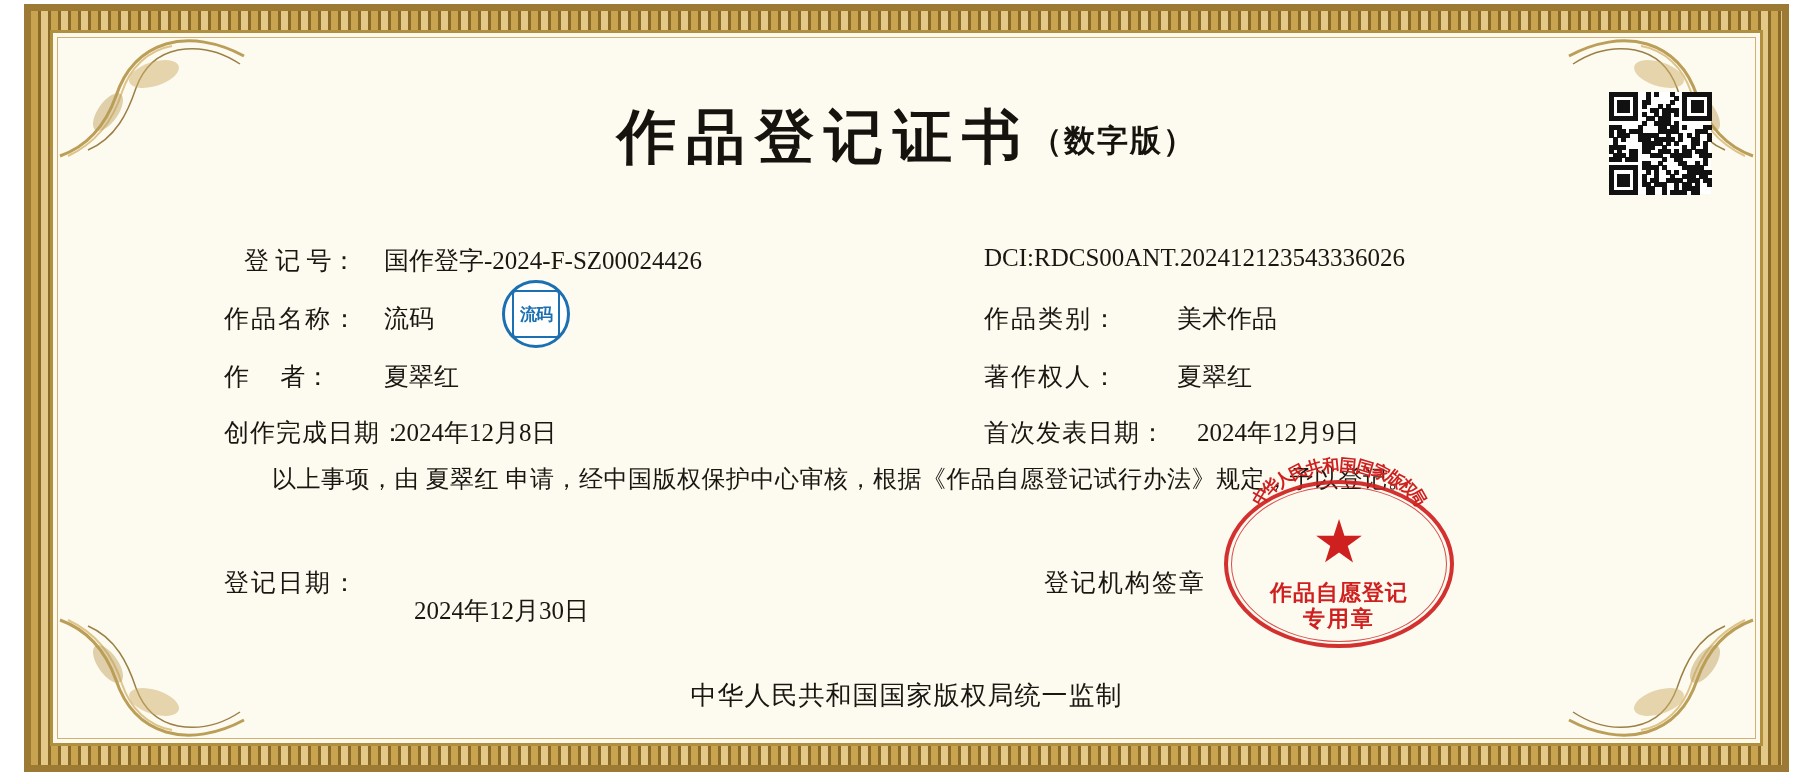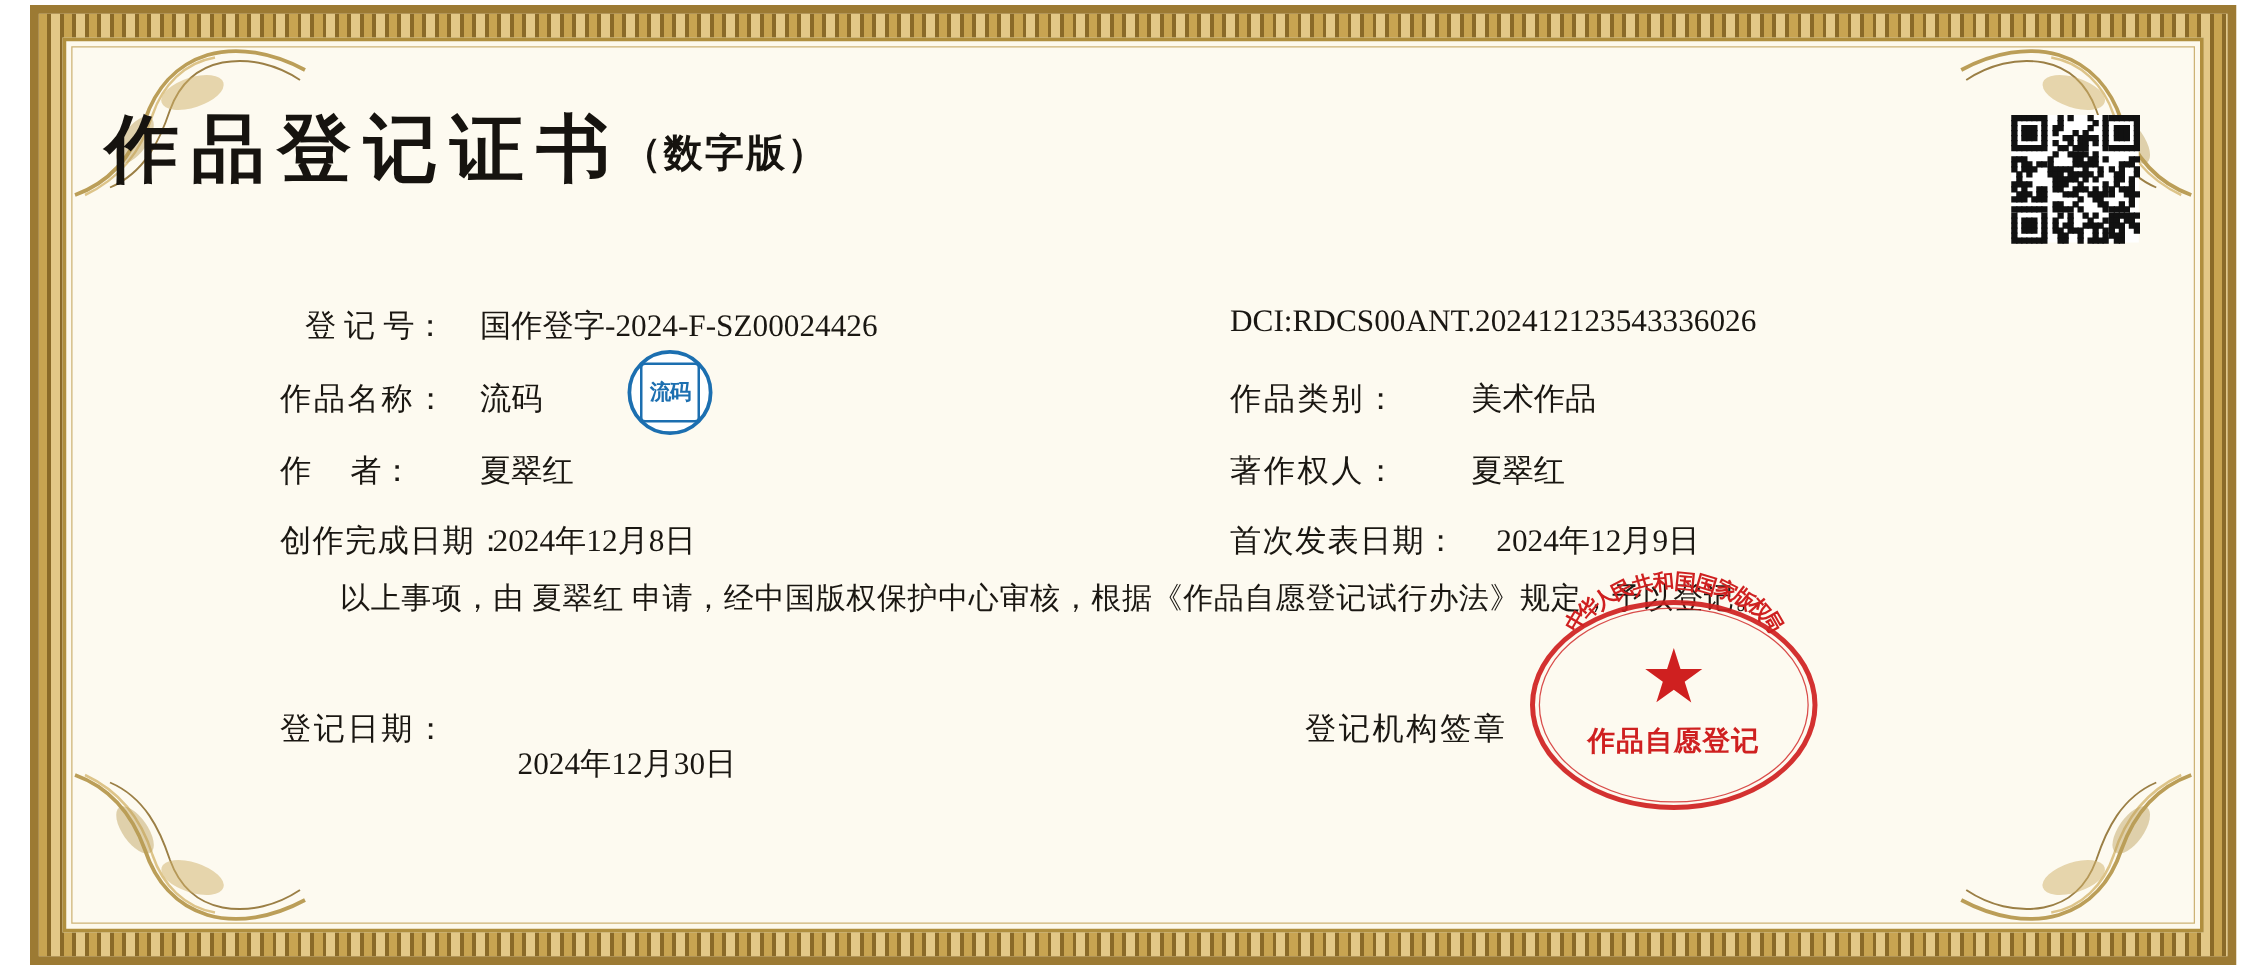--- a/index.html
+++ b/index.html
@@ -77,21 +77,22 @@
 
   
   #content {
     position: absolute;
     left: 60px; top: 44px; right: 60px; bottom: 44px;
   }
 
   
   #title-row {
     position: absolute;
-    left: 0; right: 0; top: 32px;
+    left: 0; right: 0; top: 50px;
+    text-align: center;
   }
   #cert-title {
     display: inline-block;
     font-size: 59px;
     letter-spacing: 10px;
     font-weight: 700;
     color: #16130f;
     font-family: "Liberation Serif", "DejaVu Serif", serif;
   }
   #cert-title-suffix {
@@ -681,18 +682,20 @@
             <span class="arc-ch" style="transform: translate(25.9194px, -61.4076px) rotate(16.3636deg) translate(-8px, -10px);">国</span>
             <span class="arc-ch" style="transform: translate(42.1568px, -56.8855px) rotate(27.2727deg) translate(-8px, -10px);">家</span>
             <span class="arc-ch" style="transform: translate(56.8706px, -50.3074px) rotate(38.1818deg) translate(-8px, -10px);">版</span>
             <span class="arc-ch" style="transform: translate(69.529px, -41.9111px) rotate(49.0909deg) translate(-8px, -10px);">权</span>
             <span class="arc-ch" style="transform: translate(79.6743px, -32px) rotate(60deg) translate(-8px, -10px);">局</span>
           </div>
         <div class="star">
             <span>★</span>
           </div>
         <div class="line1">作品自愿登记</div>
+        <div class="line2">专用章</div>
       </div>
 
+      <div id="footer">中华人民共和国国家版权局统一监制</div>
 
     </div>
   </div>
 </div>
 
 </body></html>

